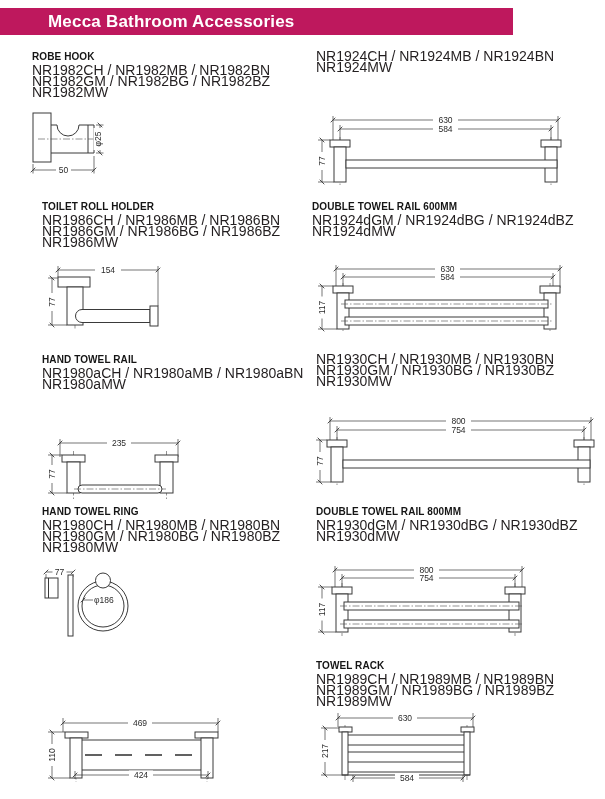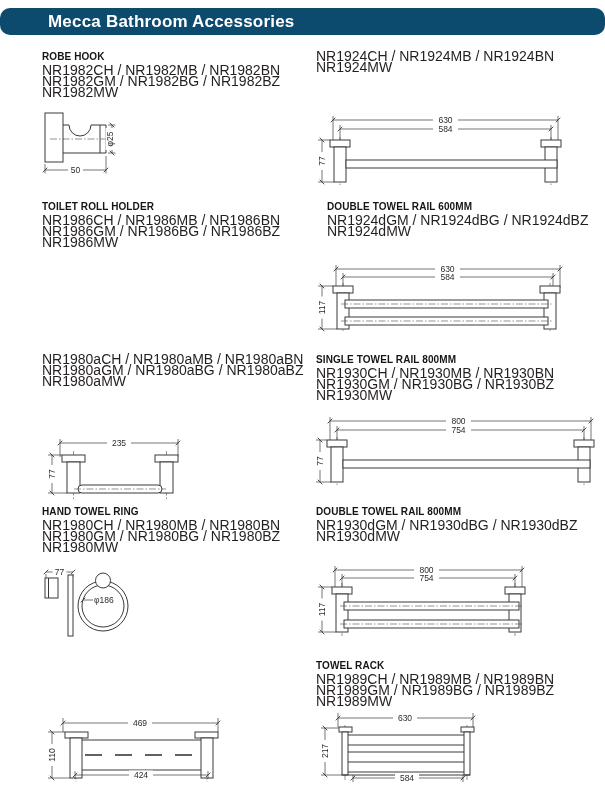--- a/index.html
+++ b/index.html
@@ -3,22 +3,22 @@
 <meta charset="utf-8">
 <style>
   * { margin:0; padding:0; box-sizing:border-box; }
   html,body { background:#ffffff; }
   body {
     width:605px; height:799px; position:relative; overflow:hidden;
     font-family:"Liberation Sans", sans-serif; color:#231f20;
   }
   .page { position:absolute; inset:0; background:#fff; }
   .header-bar {
-    position:absolute; left:0; top:8px; width:605px; height:27px;
-    background:#0c4a6e; display:flex; align-items:center;border-radius:10px;
+    position:absolute; left:0; top:8px; width:513px; height:27px;
+    background:#be185d; display:flex; align-items:center;
   }
   .header-bar h1 {
     color:#ffffff; font-size:17px; font-weight:bold; letter-spacing:0.2px;
     padding-left:48px; line-height:27px; white-space:nowrap;
   }
   .product { position:absolute; width:272px; }
   .product h3 { font-size:10px; font-weight:bold; letter-spacing:0.1px; margin-bottom:3px; color:#151515; }
   .product p { font-size:14px; line-height:11px; white-space:nowrap; }
   .drawing { position:absolute; }
   svg { display:block; overflow:visible; }
@@ -33,53 +33,52 @@
 </style>
 </head>
 <body>
 
 <div class="page">
 
   <div class="header-bar">
     <h1>Mecca Bathroom Accessories</h1>
   </div>
 
-  <section class="product" style="left:42px;top:51px">
+  <section class="product" style="left:32px;top:51px">
     <h3>ROBE HOOK</h3>
     <p>NR1982CH / NR1982MB / NR1982BN</p>
     <p>NR1982GM / NR1982BG / NR1982BZ</p>
     <p>NR1982MW</p>
   </section>
 
   <section class="product" style="left:316px;top:51px">
     <p>NR1924CH / NR1924MB / NR1924BN</p>
     <p>NR1924MW</p>
   </section>
 
   <section class="product" style="left:42px;top:201px">
     <h3>TOILET ROLL HOLDER</h3>
     <p>NR1986CH / NR1986MB / NR1986BN</p>
     <p>NR1986GM / NR1986BG / NR1986BZ</p>
     <p>NR1986MW</p>
   </section>
 
-  <section class="product" style="left:327px;top:201px">
+  <section class="product" style="left:312px;top:201px">
     <h3>DOUBLE TOWEL RAIL 600MM</h3>
     <p>NR1924dGM / NR1924dBG / NR1924dBZ</p>
     <p>NR1924dMW</p>
   </section>
 
   <section class="product" style="left:42px;top:354px">
+    <h3>HAND TOWEL RAIL</h3>
     <p>NR1980aCH / NR1980aMB / NR1980aBN</p>
-    <p>NR1980aGM / NR1980aBG / NR1980aBZ</p>
     <p>NR1980aMW</p>
   </section>
 
   <section class="product" style="left:316px;top:354px">
-    <h3>SINGLE TOWEL RAIL 800MM</h3>
     <p>NR1930CH / NR1930MB / NR1930BN</p>
     <p>NR1930GM / NR1930BG / NR1930BZ</p>
     <p>NR1930MW</p>
   </section>
 
   <section class="product" style="left:42px;top:506px">
     <h3>HAND TOWEL RING</h3>
     <p>NR1980CH / NR1980MB / NR1980BN</p>
     <p>NR1980GM / NR1980BG / NR1980BZ</p>
     <p>NR1980MW</p>
@@ -92,21 +91,21 @@
   </section>
 
 
   <section class="product" style="left:316px;top:660px">
     <h3>TOWEL RACK</h3>
     <p>NR1989CH / NR1989MB / NR1989BN</p>
     <p>NR1989GM / NR1989BG / NR1989BZ</p>
     <p>NR1989MW</p>
   </section>
 
-  <div class="drawing" style="left:40px;top:108px">
+  <div class="drawing" style="left:28px;top:108px">
     <svg width="95" height="77" viewBox="0 0 95 77">
       <defs>
         <marker id="tick" markerWidth="7" markerHeight="7" refX="3.5" refY="3.5" orient="auto" markerUnits="userSpaceOnUse">
           <line x1="1.2" y1="5.8" x2="5.8" y2="1.2" stroke="#3a3a3a" stroke-width="0.9"></line>
         </marker>
       </defs>
       <line class="ext" x1="5" y1="56" x2="5" y2="65.5"></line>
       <line class="ext" x1="66" y1="48" x2="66" y2="65.5"></line>
       <line class="dim" x1="5" y1="62" x2="66" y2="62" marker-start="url(#tick)" marker-end="url(#tick)"></line>
       <rect class="wbg" x="28" y="57.5" width="15" height="9"></rect>
@@ -147,20 +146,41 @@
       <rect class="objf" x="226" y="28" width="20" height="7"></rect>
       <rect class="objf" x="230" y="35" width="12" height="35"></rect>
       <rect class="objf" x="31" y="48" width="211" height="8"></rect>
       <g transform="rotate(-90,7,49)">
         <rect class="wbg" x="-2" y="44.5" width="18" height="9"></rect>
         <text class="dtext" x="7" y="52" text-anchor="middle">77</text>
       </g>
     </svg>
   </div>
 
+  <div class="drawing" style="left:45px;top:262px">
+    <svg width="120" height="72" viewBox="0 0 120 72">
+      <line class="ext" x1="13" y1="4" x2="13" y2="15"></line>
+      <line class="ext" x1="113" y1="4" x2="113" y2="44"></line>
+      <line class="dim" x1="13" y1="8" x2="113" y2="8" marker-start="url(#tick)" marker-end="url(#tick)"></line>
+      <rect class="wbg" x="50" y="3.5" width="26" height="9"></rect>
+      <text class="dtext" x="63" y="11" text-anchor="middle">154</text>
+      <line class="ext" x1="13" y1="16" x2="3" y2="16"></line>
+      <line class="ext" x1="22" y1="63" x2="3" y2="63"></line>
+      <line class="dim" x1="7" y1="16" x2="7" y2="63" marker-start="url(#tick)" marker-end="url(#tick)"></line>
+      <line class="cl" x1="30" y1="22" x2="30" y2="67"></line>
+      <rect class="objf" x="13" y="15" width="32" height="10"></rect>
+      <rect class="objf" x="22" y="25" width="16" height="38"></rect>
+      <path class="objf" d="M105,47.5 L37,47.5 A6.5,6.5 0 0 0 37,60.5 L105,60.5 Z"></path>
+      <rect class="objf" x="105" y="44" width="8" height="20"></rect>
+      <g transform="rotate(-90,7,40)">
+        <rect class="wbg" x="-2" y="35.5" width="18" height="9"></rect>
+        <text class="dtext" x="7" y="43" text-anchor="middle">77</text>
+      </g>
+    </svg>
+  </div>
 
   <div class="drawing" style="left:315px;top:262px">
     <svg width="253" height="74" viewBox="0 0 253 74">
       <line class="ext" x1="21" y1="3" x2="21" y2="26"></line>
       <line class="ext" x1="245" y1="3" x2="245" y2="26"></line>
       <line class="dim" x1="21" y1="7" x2="245" y2="7" marker-start="url(#tick)" marker-end="url(#tick)"></line>
       <rect class="wbg" x="120" y="2.5" width="25" height="9"></rect>
       <text class="dtext" x="132.5" y="10" text-anchor="middle">630</text>
       <line class="ext" x1="28" y1="11" x2="28" y2="26"></line>
       <line class="ext" x1="238" y1="11" x2="238" y2="26"></line>

